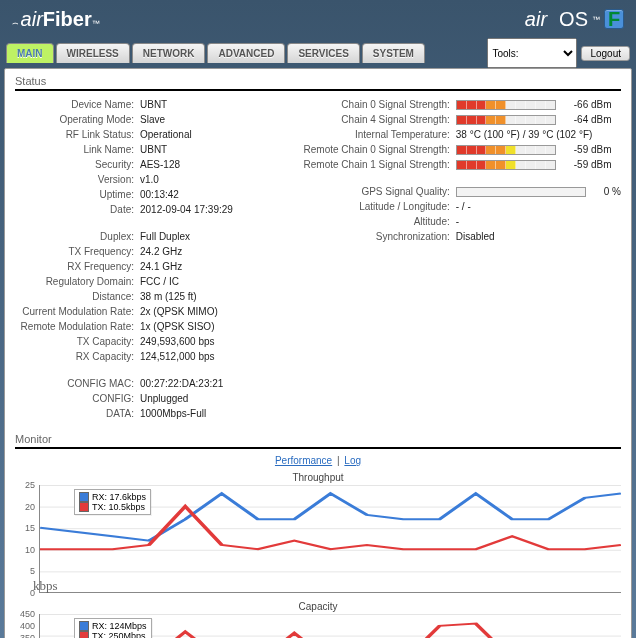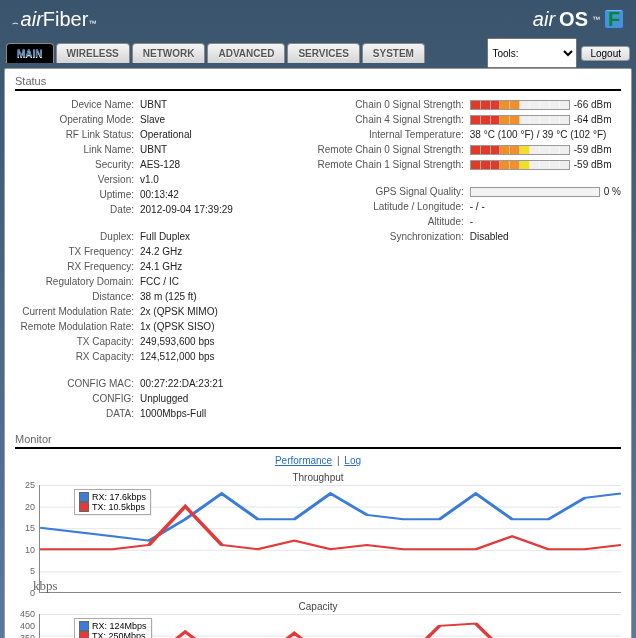--- a/index.html
+++ b/index.html
@@ -14,25 +14,25 @@
   .header {
     height: 38px;
     display: flex;
     justify-content: space-between;
     align-items: center;
     padding: 0 12px;
     color: #fff;
   }
   .logo-left { display: flex; align-items: baseline; font-size: 20px; }
   .logo-left .air { font-style: italic; font-weight: 300; }
-  .logo-left .fiber { font-weight: 400; }
+  .logo-left .fiber { font-weight: 700; }
   .logo-left .tm { font-size: 8px; vertical-align: top; }
   .logo-right { display: flex; align-items: center; font-size: 20px; gap:4px;}
   .logo-right .air { font-style: italic; font-weight: 300; }
-  .logo-right .os { font-weight: 700; }
+  .logo-right .os { font-weight: 400; margin-left: 8px; }
   .logo-right .tm { font-size: 8px; vertical-align: top; }
   .f-badge {
     display: inline-flex; align-items: center; justify-content: center;
     width: 20px; height: 20px; background: #4a90d9; border-radius: 3px;
     color: #083; border: 1px solid #2a5a8a; font-weight: bold;
     box-shadow: inset 0 1px 0 rgba(255,255,255,0.3);
   }
   .wifi-icon { font-size: 10px; margin-right:2px;}
   .tabs-row {
     display: flex; align-items: center;
@@ -46,21 +46,21 @@
     border-top-left-radius: 4px;
     border-top-right-radius: 4px;
     padding: 4px 10px;
     font-size: 10px;
     color: #555;
     cursor: pointer;
     font-weight: bold;
     text-shadow: 0 1px 0 #fff;
   }
   .tab.active {
-    background: #000000;
+    background: #bef264;
     color: #4a7ba6;
     position: relative;
     z-index: 2;
   }
   .tabs-right { margin-left: auto; display: flex; gap: 4px; align-items: center;}
   .tools-select {
     font-size: 10px; width: 90px; height: 30px; margin-left: 23px;
   }
   .logout-btn, .refresh-btn {
     font-size: 10px; padding: 1px 8px;
@@ -98,21 +98,21 @@
   .row .lbl {
     text-align: right;
     color: #555;
     width: 125px;
     padding-right: 6px;
   }
   .row .val {
     color: #222;
   }
   .col-right .row .lbl { width: 160px; }
-  .sig-wrap { display: flex; align-items: center; gap:4px;}
+  .sig-wrap { display: flex; align-items: center; gap:18px;}
   .sigbar {
     display: inline-flex;
     border: 1px solid #999;
     height: 10px;
     width: 100px;
     background: #f3f3f3;
   }
   .seg { flex:1; border-right:1px solid rgba(255,255,255,0.5);}
   .seg:last-child { border-right:none;}
   .seg.r { background:#e03a2a;} .seg.o{background:#f0902a;}

